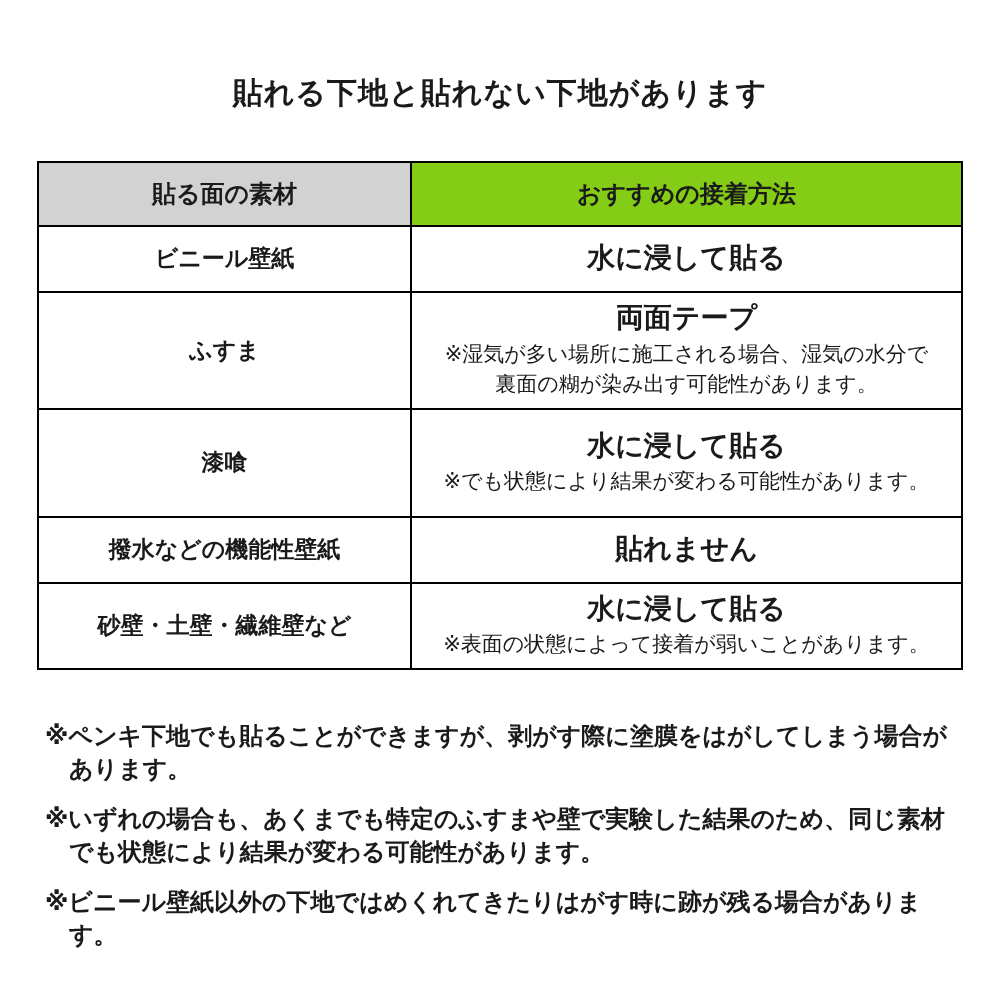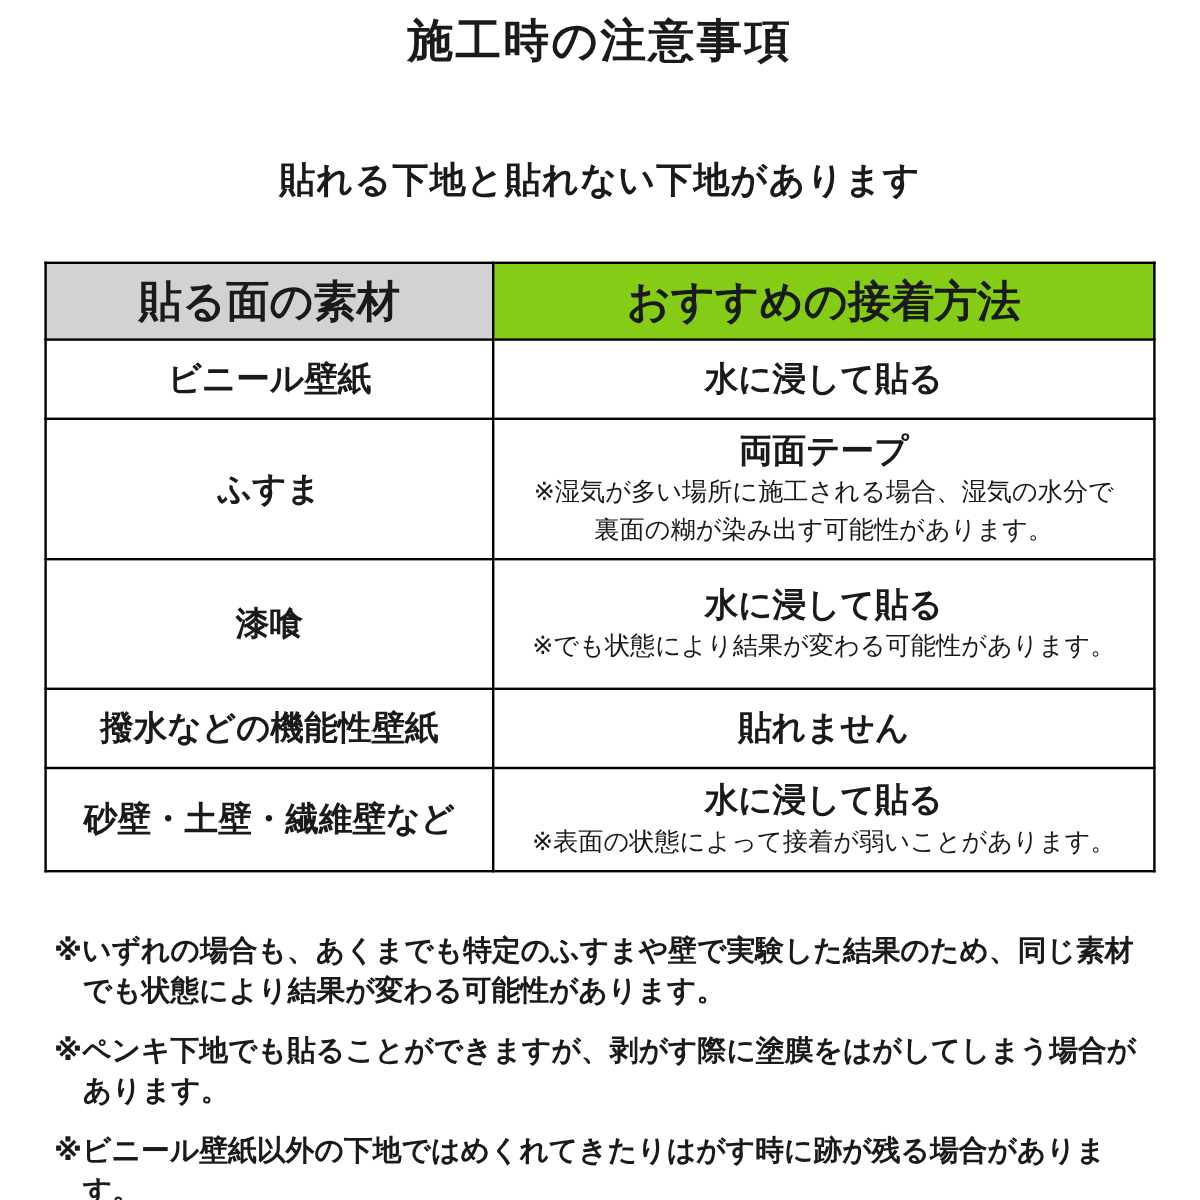--- a/index.html
+++ b/index.html
@@ -44,27 +44,27 @@
   table.adhesion-table td {
     border: 2px solid #000000;
     vertical-align: middle;
     padding: 4px 6px;
     box-sizing: border-box;
   }
   col.col-material { width: 373px; }
   col.col-method  { width: 551px; }
   thead th {
     height: 64px;
-    font-size: 36px;
+    font-size: 24px;
     font-weight: 600;
     text-align: center;
   }
   tbody td { text-align: center; }
   td.material-cell {
-    font-size: 28px;
+    font-size: 23px;
     font-weight: 600;
   }
   .method-main {
     font-size: 28px;
     font-weight: 600;
     line-height: 1.3;
     text-align: center;
   }
   .cell-note {
     font-size: 21px;
@@ -88,21 +88,20 @@
     padding-left: 1em;
     text-indent: -1em;
     margin: 0 0 17px 0;
   }
 </style>
 </head>
 <body>
 
 <main class="page">
 
-  <h1 class="page-title">施工時の注意事項</h1>
 
   <h2 class="page-subtitle">貼れる下地と貼れない下地があります</h2>
 
   <table class="adhesion-table">
     <colgroup>
       <col class="col-material">
       <col class="col-method">
     </colgroup>
     <thead>
       <tr>
@@ -145,20 +144,20 @@
     <td class="material-cell">砂壁・土壁・繊維壁など</td>
     <td class="method-cell">
       <div class="method-main">水に浸して貼る</div>
     <div class="cell-note">※表面の状態によって接着が弱いことがあります。</div>
           </td>
   </tr>
 </tbody>
   </table>
 
   <section class="footnotes" id="footnotes">
+  <p class="footnote">※ペンキ下地でも貼ることができますが、剥がす際に塗膜をはがしてしまう場合が<br>あります。</p>
+
   <p class="footnote">※いずれの場合も、あくまでも特定のふすまや壁で実験した結果のため、同じ素材<br>でも状態により結果が変わる可能性があります。</p>
-
-  <p class="footnote">※ペンキ下地でも貼ることができますが、剥がす際に塗膜をはがしてしまう場合が<br>あります。</p>
 
   <p class="footnote">※ビニール壁紙以外の下地ではめくれてきたりはがす時に跡が残る場合があります。</p>
 </section>
 
 </main>
 
 </body></html>

